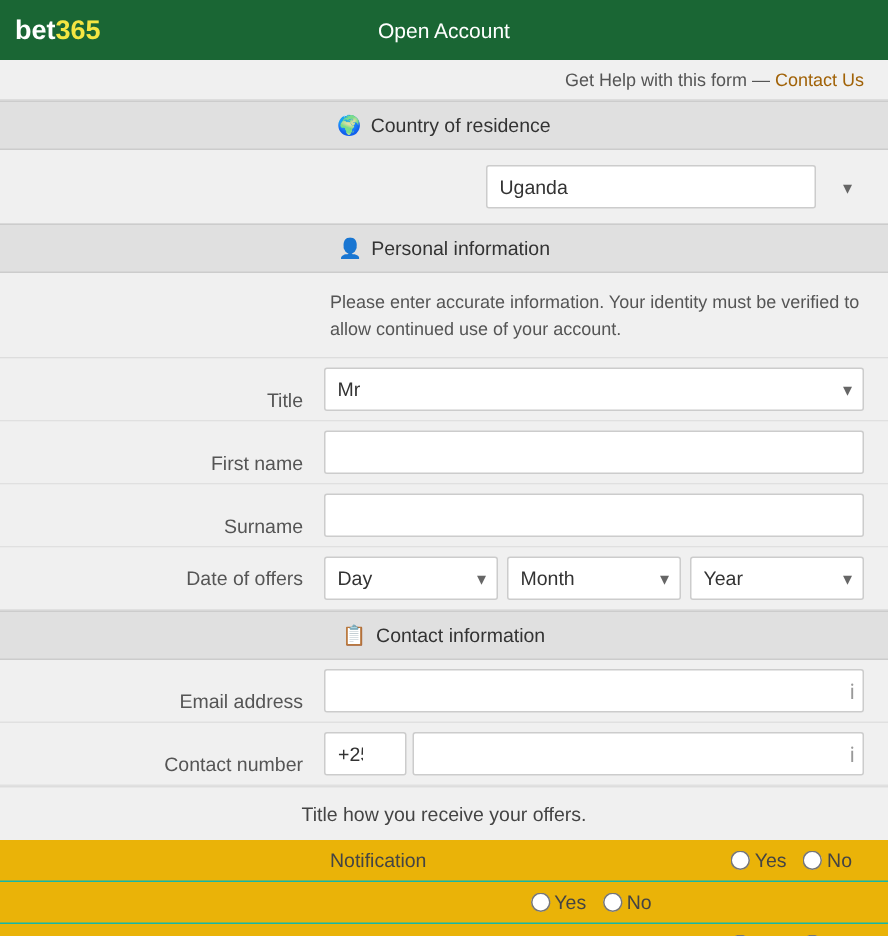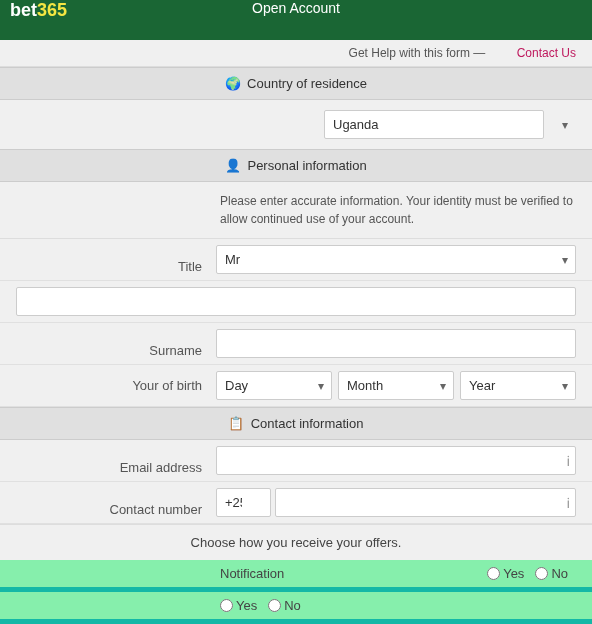--- a/index.html
+++ b/index.html
@@ -3,21 +3,21 @@
   <meta charset="utf-8">
   <style>
     * { box-sizing: border-box; margin: 0; padding: 0; }
     body { font-family: Arial, sans-serif; font-size: 13px; background: #e8e8e8; width: 592px; min-height: 624px; }
 
     
     .header {
       background: #1a6634;
       height: 40px;
       display: flex;
-      align-items: flex-start;
+      align-items: center;
       justify-content: center;
       position: relative;
     }
     .logo {
       position: absolute;
       left: 10px;
       font-weight: bold;
       font-size: 18px;
     }
     .logo-bet { color: white; }
@@ -29,21 +29,21 @@
 
     
     .help-bar {
       background: #f0f0f0;
       text-align: right;
       padding: 6px 16px;
       font-size: 12px;
       color: #555;
       border-bottom: 1px solid #ddd;
     }
-    .help-bar a { color: #be185d; text-decoration: none; margin-left: 28px; }
+    .help-bar a { color: #a16207; text-decoration: none; }
 
     
     .section-header {
       background: #e0e0e0;
       display: flex;
       align-items: center;
       justify-content: center;
       padding: 8px;
       color: #333;
       font-size: 13px;
@@ -181,22 +181,23 @@
       font-size: 13px;
       color: #444;
       background: #f0f0f0;
       border-top: 1px solid #ddd;
     }
 
     .offer-row {
       display: flex;
       align-items: center;
       padding: 6px 16px 6px 220px;
-      background: #86efac;
-      border-bottom: 5px solid #14b8a6;
+      background: #eab308;
+      border-bottom: 1px solid #14b8a6;
+      justify-content: center;
     }
     .offer-label {
       flex: 1;
       font-size: 13px;
       color: #444;
     }
     .radio-group {
       display: flex;
       align-items: center;
       gap: 3px;
@@ -276,34 +277,35 @@
         <option>Mrs</option>
         <option>Ms</option>
         <option>Miss</option>
         <option>Dr</option>
       </select>
     </div>
   </div>
 </div>
 
 <div class="form-row">
+  <div class="form-label">First name</div>
   <div class="form-control">
     <input type="text" value="" style="">
   </div>
 </div>
 
 <div class="form-row">
   <div class="form-label">Surname</div>
   <div class="form-control">
     <input type="text" value="" style="">
   </div>
 </div>
 
 <div class="dob-row">
-  <div class="form-label">Your of birth</div>
+  <div class="form-label">Date of offers</div>
   <div class="dob-selects">
     <div class="select-wrapper">
       <select>
         <option>Day</option>
         <option>1</option><option>2</option><option>3</option><option>4</option><option>5</option>
         <option>6</option><option>7</option><option>8</option><option>9</option><option>10</option>
         <option>11</option><option>12</option><option>13</option><option>14</option><option>15</option>
         <option>16</option><option>17</option><option>18</option><option>19</option><option>20</option>
         <option>21</option><option>22</option><option>23</option><option>24</option><option>25</option>
         <option>26</option><option>27</option><option>28</option><option>29</option><option>30</option><option>31</option>
@@ -347,21 +349,21 @@
     <div class="input-with-icon">
       <div class="phone-prefix-row" style="display:flex;gap:4px;flex:1;">
         <input type="text" class="phone-prefix" value="+256" style="width: 55px; flex: 0 0 auto;">
         <input type="text" value="" style="flex: 1 1 0%; padding: 6px 28px 6px 8px; border: 1px solid rgb(204, 204, 204); border-radius: 2px; font-size: 13px;">
       </div>
       <span class="info-icon">ℹ</span>
     </div>
   </div>
 </div>
 
-<div class="offers-header">Choose how you receive your offers.</div>
+<div class="offers-header">Title how you receive your offers.</div>
 
 <div class="offer-row">
   <span class="offer-label">Notification</span>
   <div class="radio-group">
     <label>
       <input type="radio" name="notification" style=""> Yes
     </label>
     <label>
       <input type="radio" name="notification" style=""> No
     </label>

